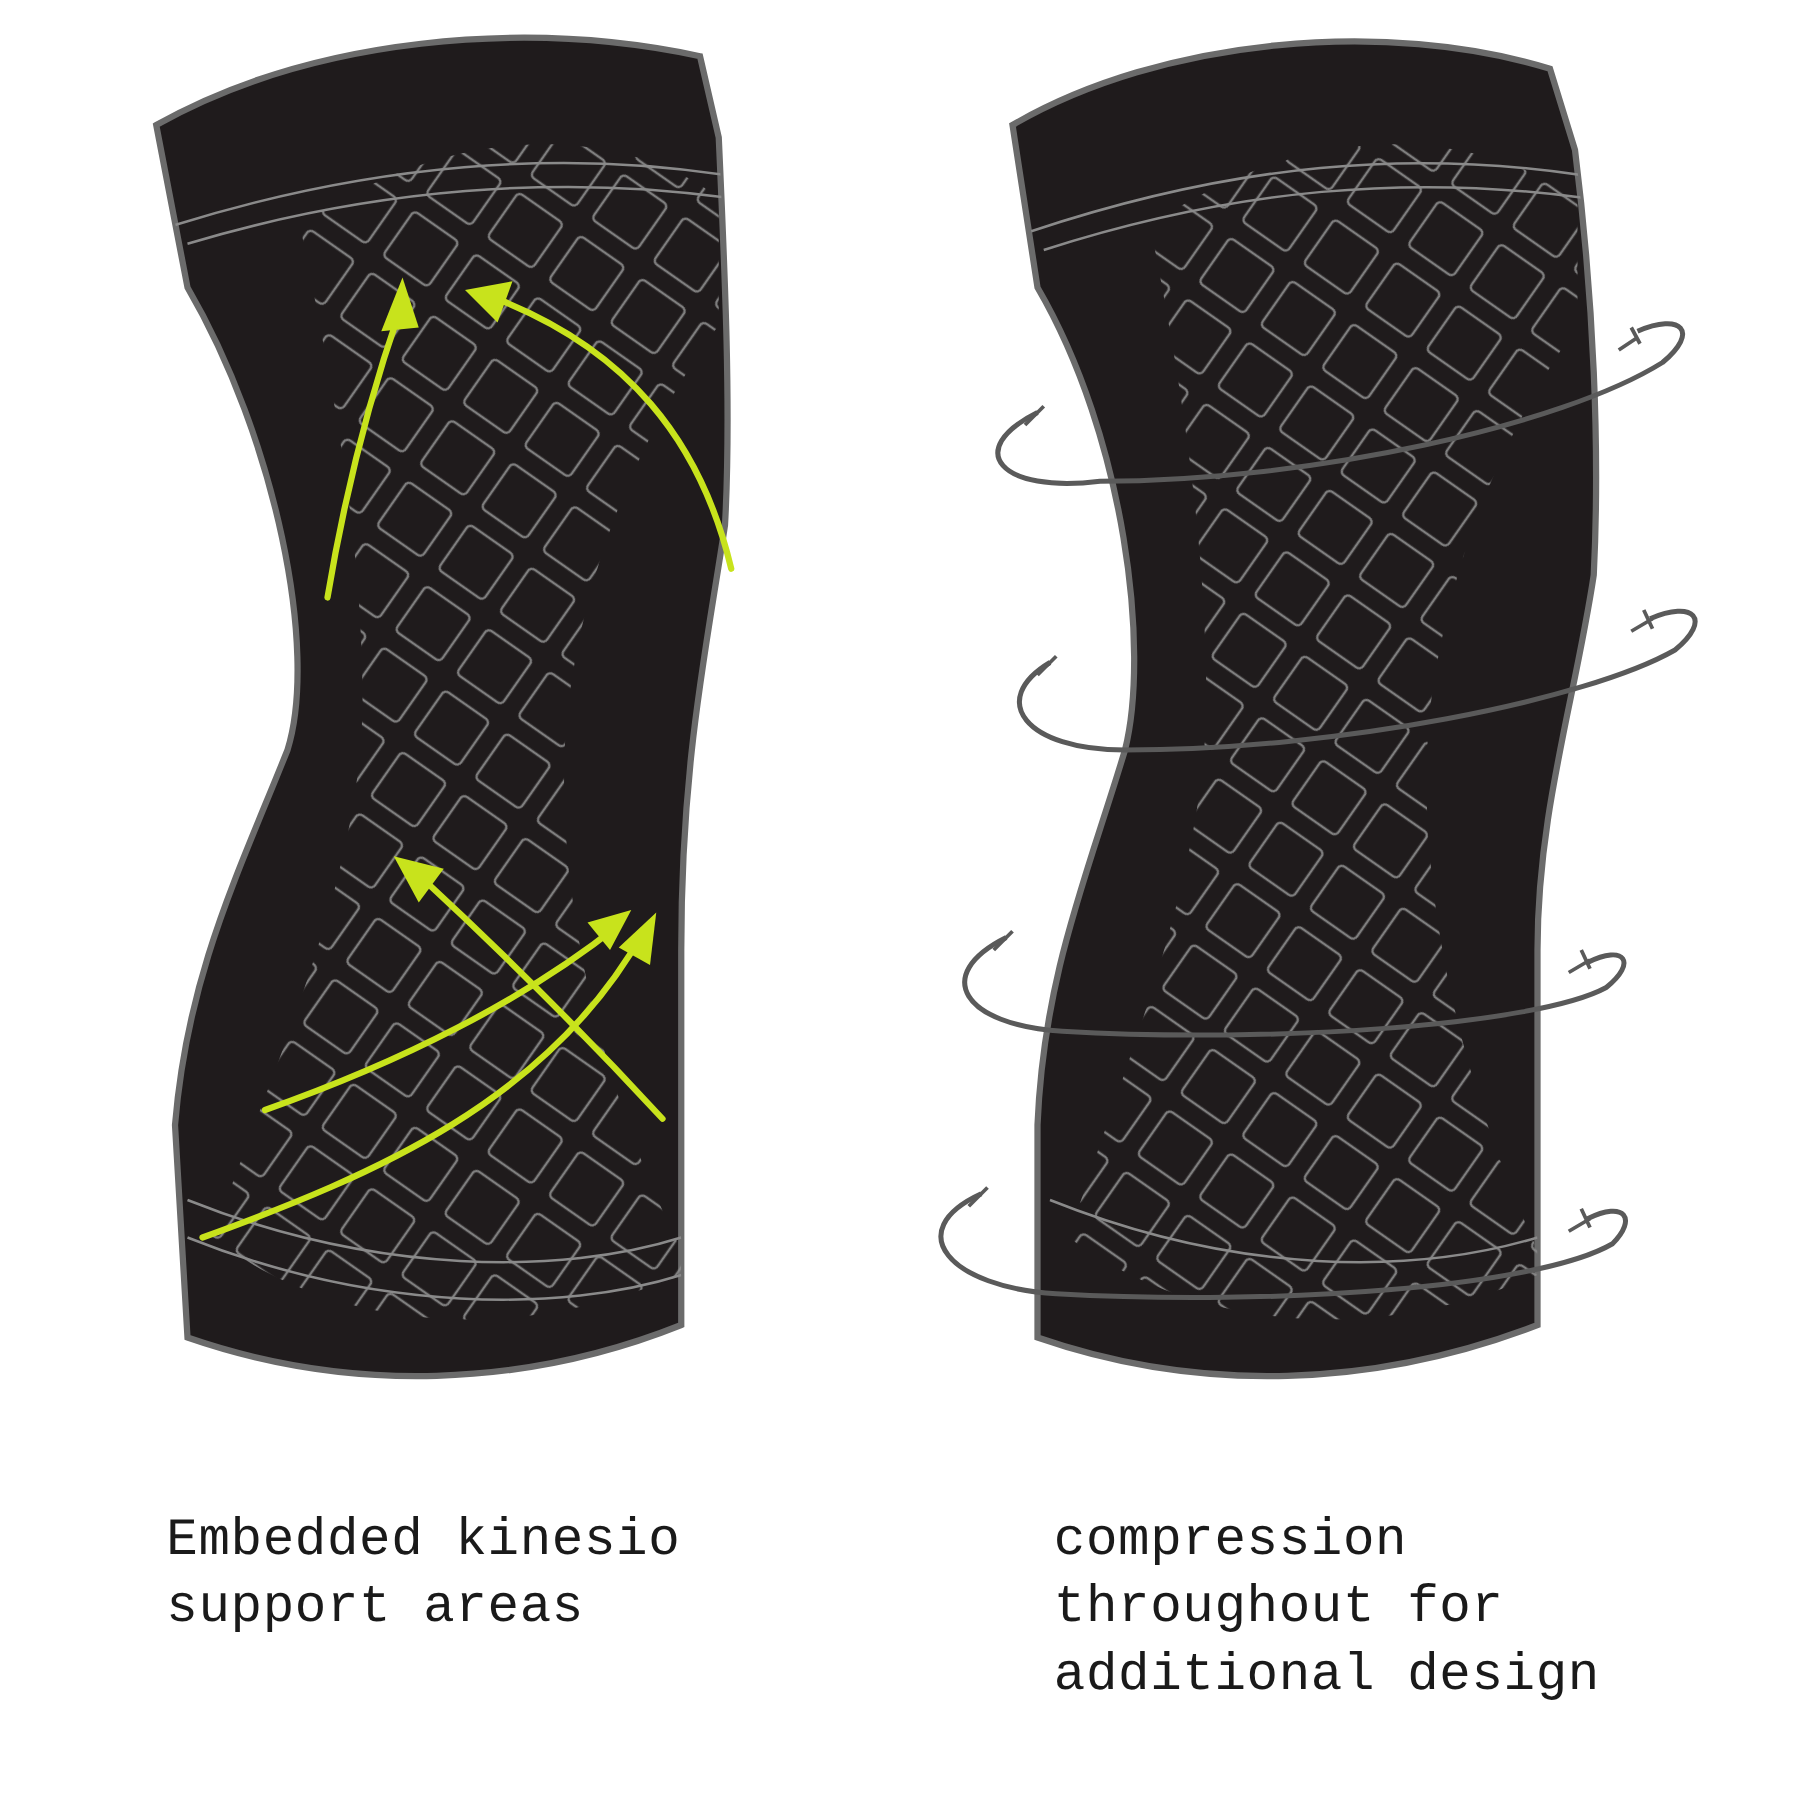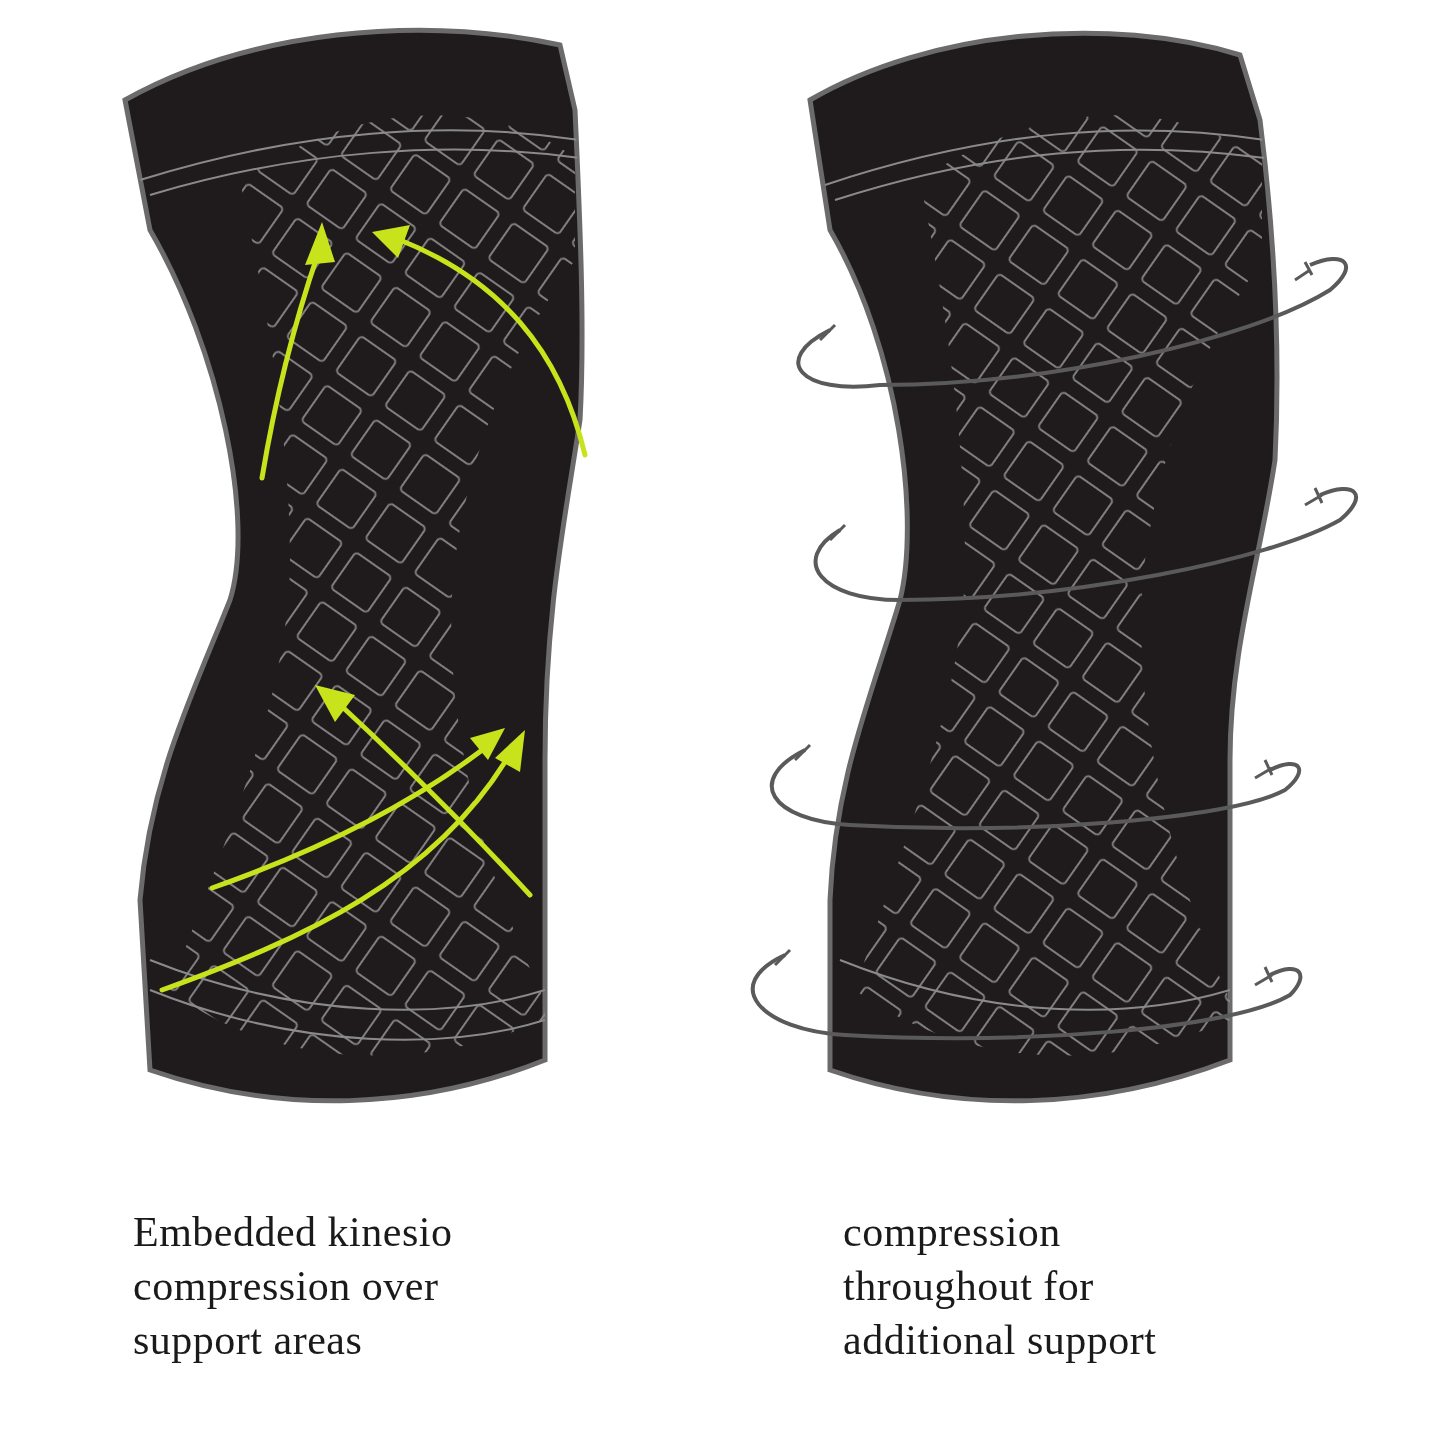--- a/index.html
+++ b/index.html
@@ -1,20 +1,20 @@
 <!DOCTYPE html>
 <html><head>
 <meta charset="utf-8">
 <style>
   html, body { margin: 0; padding: 0; background: #ffffff; }
   body { width: 1445px; height: 1445px; position: relative; overflow: hidden; font-family: "DejaVu Sans", sans-serif; }
   .figure { position: absolute; left: 0; top: 0; width: 1445px; height: 1140px; }
   .caption {
     position: absolute;
-    font-family: Liberation Serif, serif;
+    font-family: Liberation Mono, monospace;
     font-size: 42px;
     line-height: 54px;
     color: #1a1a1a;
     letter-spacing: 0.5px;
     margin: 0;
   }
   .caption span { display: block; white-space: nowrap; }
   #caption-left { left: 133px; top: 1205px; }
   #caption-right { left: 843px; top: 1205px; }
 </style>
@@ -86,21 +86,20 @@
       <path d="M1305,505 L1322,495 M1315,488 L1322,503"></path>
     <path d="M795,760 L810,745"></path>
       <path d="M1255,778 L1272,768 M1265,760 L1272,775"></path>
     <path d="M775,965 L790,950"></path>
       <path d="M1255,985 L1272,975 M1265,967 L1272,982"></path>
   </g>
 </svg>
 
 <div id="caption-left" class="caption">
   <span>Embedded kinesio</span>
-  <span>compression over</span>
   <span>support areas</span>
 </div>
 
 <div id="caption-right" class="caption">
   <span>compression</span>
   <span>throughout for</span>
-  <span>additional support</span>
+  <span>additional design</span>
 </div>
 
 </body></html>

